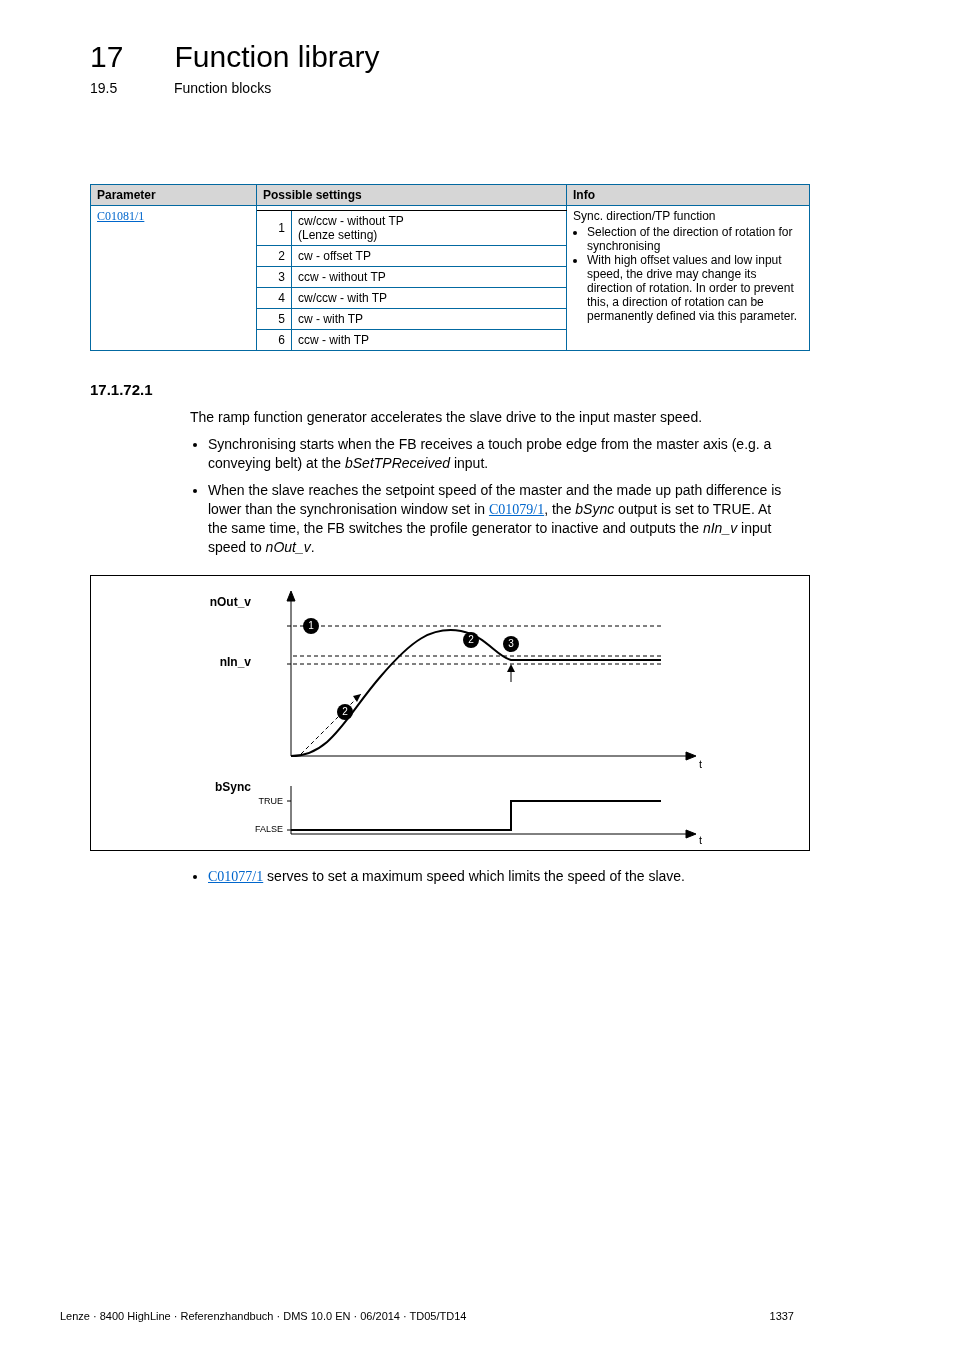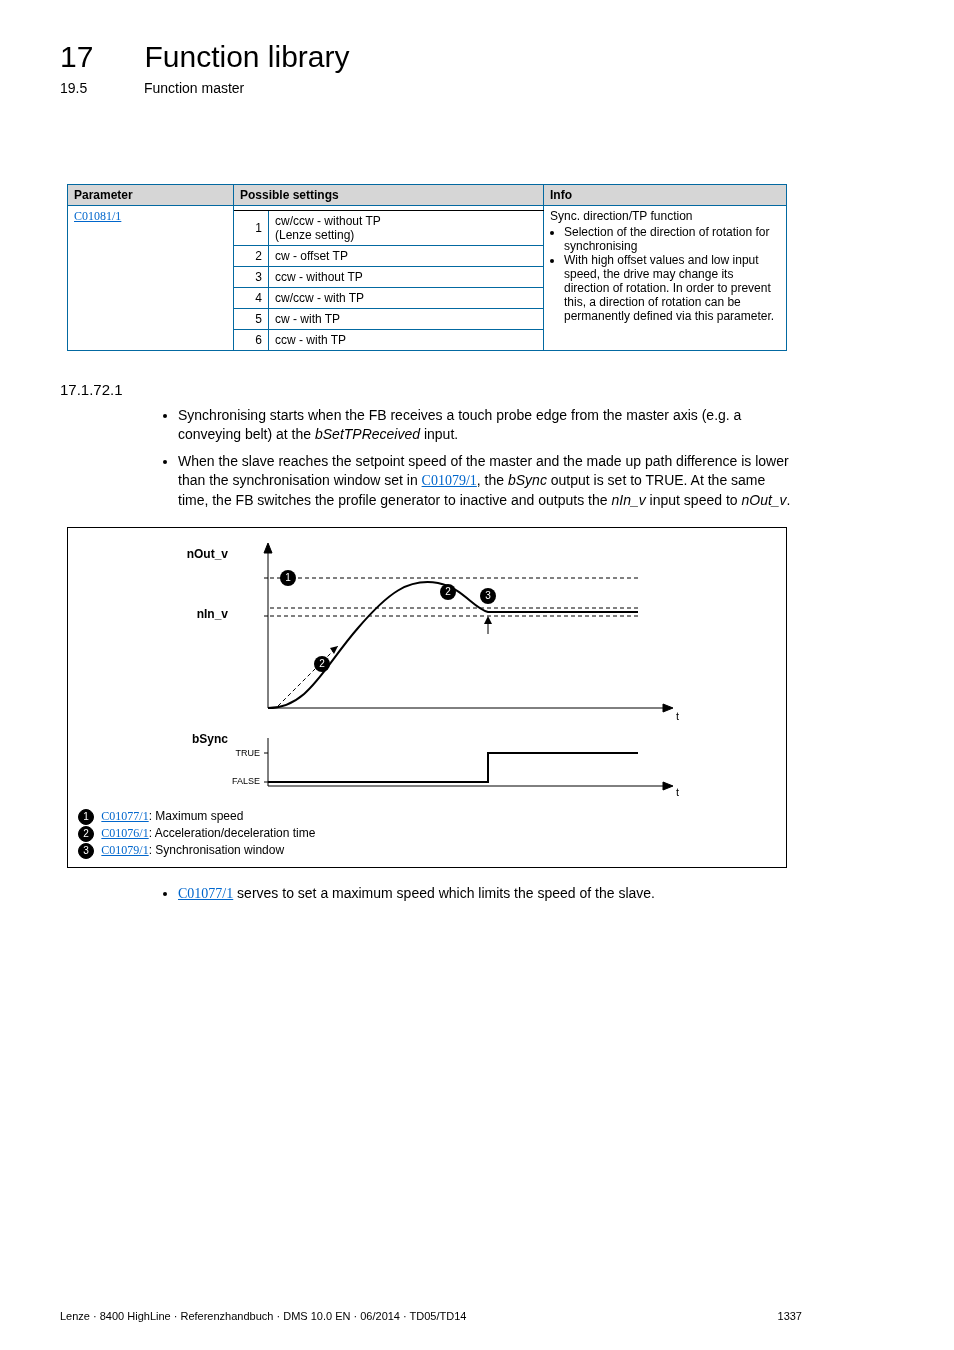--- a/index.html
+++ b/index.html
@@ -7,21 +7,21 @@
     padding: 0;
     background: #fff;
     font-family: "Segoe UI", "Myriad Pro", Arial, sans-serif;
     color: #000;
     width: 954px;
   }
   .page {
     width: 854px;
     height: 1350px;
     box-sizing: border-box;
-    padding: 40px 60px 30px 60px;
+    padding: 40px 60px 30px 90px;
     position: relative;
   }
   .chapnum {
     font-size: 30px;
     font-weight: 400;
     display: inline-block;
     width: 80px;
   }
   .chaptitle {
     font-size: 30px;
@@ -64,21 +64,21 @@
     text-align: right;
     vertical-align: middle;
   }
   .ptable .optcell { }
   .link { color: #0066cc; text-decoration: underline; font-family: Liberation Serif, serif; }
 
   .section-hdr {
     margin-top: 30px;
     display: flex;
     gap: 29px;
-    font-weight: normal;
+    font-weight: bold;
     font-size: 15px;
   }
   .bodytext {
     margin-left: 100px;
     font-size: 14px;
     line-height: 1.35;
     margin-top: 10px;
   }
   ul.bullets {
     margin: 8px 0 0 100px;
@@ -122,37 +122,37 @@
     margin: 6px auto 0 auto;
     width: 720px;
     font-size: 11px;
   }
   .caption .fignum { display:inline-block; min-width: 42px; }
 
   .footer {
     position: absolute;
     bottom: 28px;
     left: 60px;
-    right: 52px;
+    right: 60px;
     font-size: 11px;
     display:flex;
     justify-content: space-between;
   }
 </style>
 </head>
 <body>
 
 <div class="page">
 
   <div>
     <span class="chapnum">17</span>
     <span class="chaptitle">Function library</span>
     <div class="sublabel">
       <span class="num">19.5</span>
-      <span>Function master</span>
+      <span>Function blocks</span>
     </div>
   </div>
 
   <div class="dashes">_ _ _ _ _ _ _ _ _ _ _ _ _ _ _ _ _ _ _ _ _ _ _ _ _ _ _ _ _ _ _ _ _ _ _ _ _ _ _ _ _ _ _ _ _ _ _ _ _ _ _ _ _ _ _ _ _ _ _ _ _ _ _ _</div>
 
   <table class="ptable">
     <thead>
       <tr>
         <th>Parameter</th>
         <th colspan="2">Possible settings</th>
@@ -198,20 +198,21 @@
         <td class="numcell">6</td>
         <td class="optcell">ccw - with TP</td>
       </tr>
     </tbody>
   </table>
 
   <div class="section-hdr">
     <span>17.1.72.1</span>
   </div>
 
+  <div class="bodytext">The ramp function generator accelerates the slave drive to the input master speed.</div>
 
   <ul class="bullets">
     <li>Synchronising starts when the FB receives a touch probe edge from the master axis (e.g. a conveying belt) at the <span class="ital">bSetTPReceived</span> input.</li>
     <li>When the slave reaches the setpoint speed of the master and the made up path difference is lower than the synchronisation window set in <a href="#" class="link">C01079/1</a>, the <span class="ital">bSync</span> output is set to TRUE. At the same time, the FB switches the profile generator to inactive and outputs the <span class="ital">nIn_v</span> input speed to <span class="ital">nOut_v</span>.</li>
   </ul>
 
   <div class="chartbox">
     <div class="chart-svg-wrap">
       <svg width="698" height="260" viewBox="0 0 698 260">
 
@@ -270,34 +271,20 @@
           <polygon points="595,248 585,244 585,252" fill="#000"></polygon>
 
           <line x1="186" y1="215" x2="190" y2="215"></line>
           <line x1="186" y1="244" x2="190" y2="244"></line>
         </g>
         <text x="598" y="258" font-size="11">t</text>
 
         <path d="M190,244 L410,244 L410,215 L560,215" fill="none" stroke="#000" stroke-width="2"></path>
       </svg>
     </div>
-    <div class="chart-legend">
-      <div class="legendline">
-        <span class="circnum">1</span>
-        <a href="#" class="link">C01077/1</a><span>: Maximum speed</span>
-      </div>
-      <div class="legendline">
-        <span class="circnum">2</span>
-        <a href="#" class="link">C01076/1</a><span>: Acceleration/deceleration time</span>
-      </div>
-      <div class="legendline">
-        <span class="circnum">3</span>
-        <a href="#" class="link">C01079/1</a><span>: Synchronisation window</span>
-      </div>
-    </div>
   </div>
 
 
   <ul class="bullets" style="margin-top:16px;">
     <li><a href="#" class="link">C01077/1</a> serves to set a maximum speed which limits the speed of the slave.</li>
   </ul>
 
   <div class="footer">
     <span>Lenze · 8400 HighLine · Referenzhandbuch · DMS 10.0 EN · 06/2014 · TD05/TD14</span>
     <span>1337</span>

